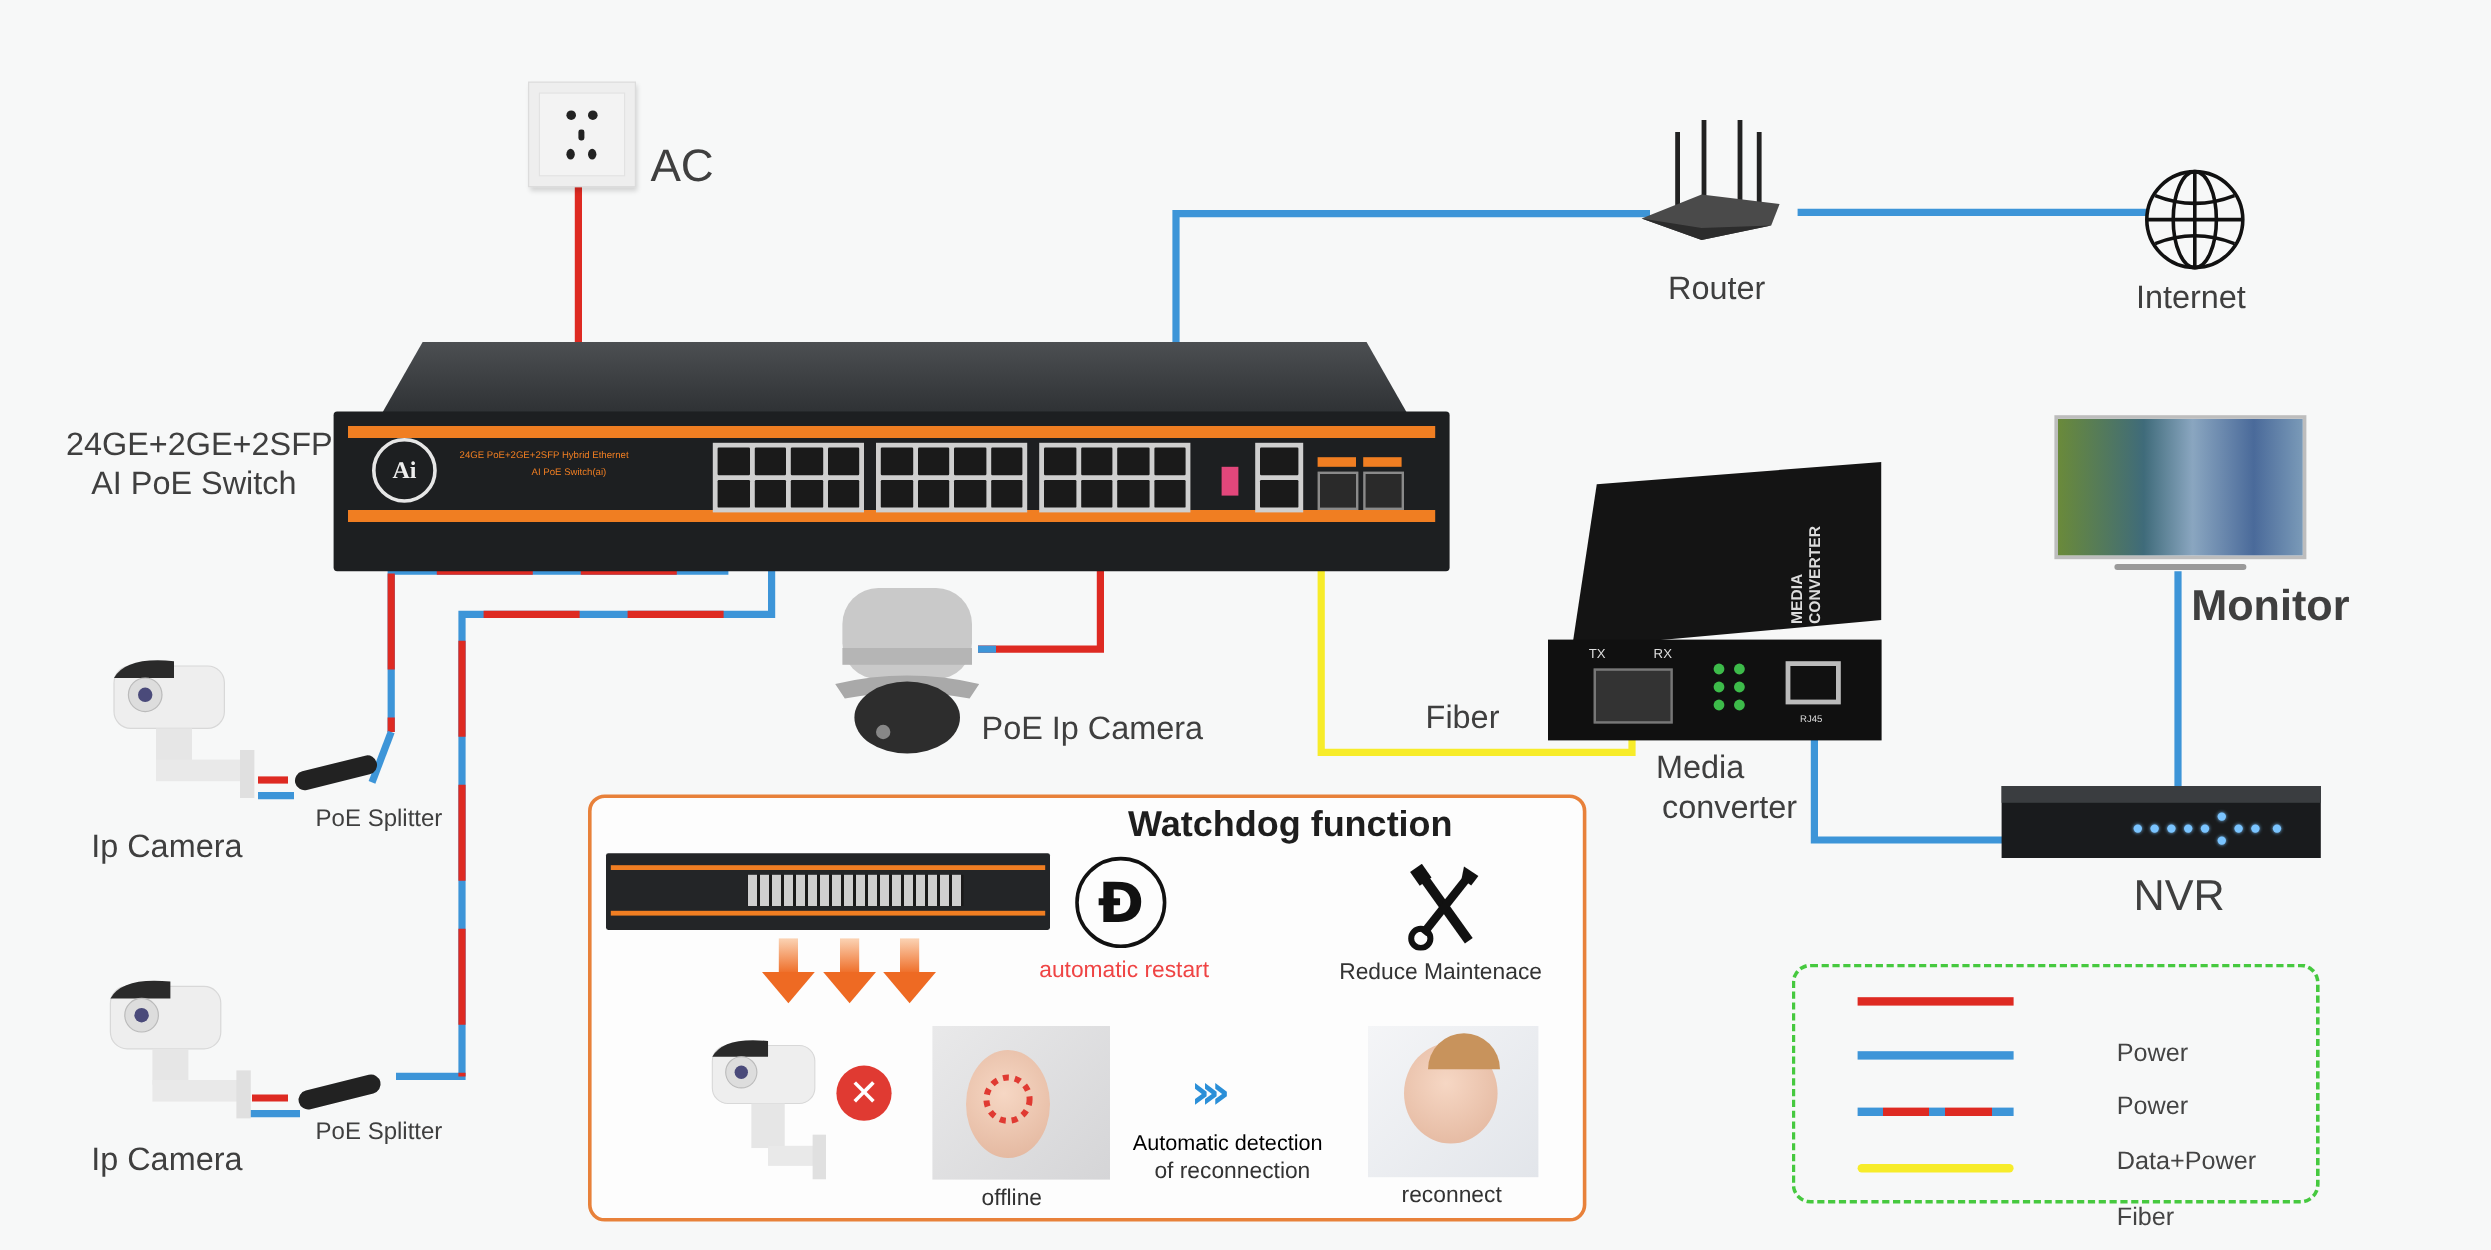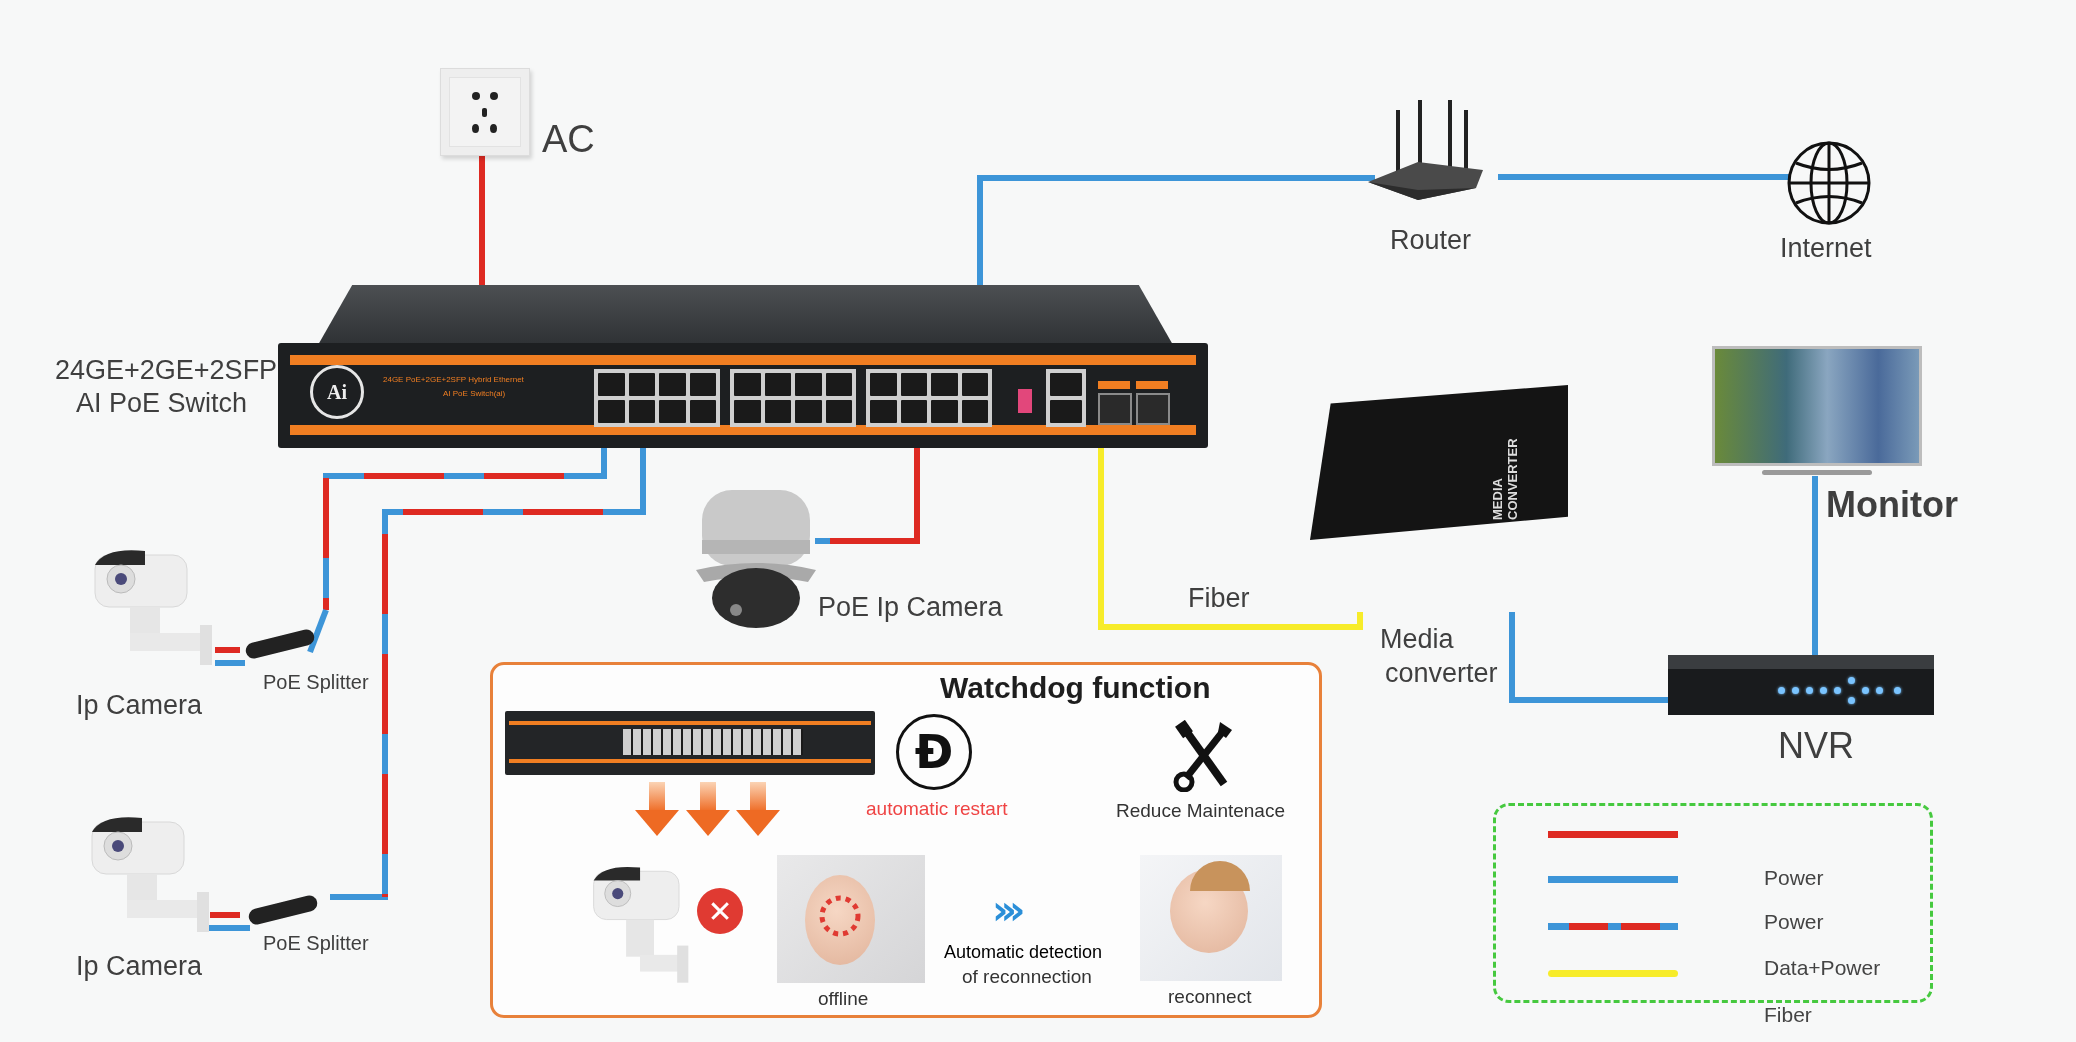--- a/index.html
+++ b/index.html
@@ -10,21 +10,21 @@
   .lbl-big{font-size:38px;}
   .lbl-md{font-size:27px;}
   .lbl-sm{font-size:20px;}
   
   .socket{left:440px;top:68px;width:88px;height:86px;background:#eeeeee;border:1px solid #dcdcdc;box-shadow:2px 3px 4px rgba(0,0,0,.15);}
   .socket-inner{position:absolute;left:8px;top:8px;right:8px;bottom:8px;background:#f3f3f3;border:1px solid #e2e2e2;}
   .hole{position:absolute;background:#222;border-radius:50%;}
   
   .sw{left:278px;top:285px;width:930px;height:165px;}
   .sw-top{position:absolute;left:40px;top:0;width:855px;height:60px;background:linear-gradient(#4c4f52,#2e3134);clip-path:polygon(4% 0,96% 0,100% 100%,0 100%);}
-  .sw-front{position:absolute;left:0;top:58px;width:930px;height:105px;background:#1d1f21;border-radius:3px;}
+  .sw-front{position:absolute;left:0;top:58px;width:930px;height:133px;background:#1d1f21;border-radius:3px;}
   .stripe{position:absolute;left:12px;right:12px;height:10px;background:#f07e22;}
   .logo{position:absolute;left:32px;top:22px;width:48px;height:48px;border-radius:50%;border:3px solid #e6e6e6;color:#eee;font:bold 20px "Liberation Serif",serif;display:flex;align-items:center;justify-content:center;}
   .sw-text{position:absolute;left:105px;top:30px;font-size:8px;color:#f07e22;line-height:14px;}
   .port-group{position:absolute;top:26px;height:58px;background:#cfcfcf;display:grid;grid-template-columns:repeat(4,1fr);grid-template-rows:1fr 1fr;gap:4px;padding:4px;box-sizing:border-box;}
   .port{background:#1a1a1a;border-radius:1px;}
   .sfp{position:absolute;top:50px;width:30px;height:28px;background:#2a2a2a;border:2px solid #8a8a8a;}
   .sfp-tag{position:absolute;top:38px;width:32px;height:8px;background:#f07e22;}
   .dip{position:absolute;left:740px;top:46px;width:14px;height:24px;background:#e2477b;}
   
   .router{left:1358px;top:100px;width:140px;height:110px;}
@@ -180,20 +180,35 @@
 </svg>
 <div class="lbl lbl-md" style="left:1780px;top:233px;">Internet</div>
 
 <div class="abs monitor"></div>
 <div class="abs monitor-stand"></div>
 <div class="lbl" style="left:1826px;top:484px;font-size:36px;font-weight:bold;">Monitor</div>
 
 <div class="abs mc">
   <div class="mc-top"></div>
   <div class="mc-txt" style="left:200px;top:40px;transform:rotate(-90deg);transform-origin:left top;font-weight:bold;font-size:13px;top:135px;">MEDIA CONVERTER</div>
+  <div class="mc-front">
+    <div class="mc-txt" style="left:34px;top:6px;">TX</div>
+    <div class="mc-txt" style="left:88px;top:6px;">RX</div>
+    <div style="position:absolute;left:38px;top:24px;width:62px;height:42px;background:#333;border:2px solid #777;"></div>
+    <div class="led" style="left:138px;top:20px;"></div>
+      <div class="led" style="left:155px;top:20px;"></div>
+    <div class="led" style="left:138px;top:35px;"></div>
+      <div class="led" style="left:155px;top:35px;"></div>
+    <div class="led" style="left:138px;top:50px;"></div>
+      <div class="led" style="left:155px;top:50px;"></div>
+    <div style="position:absolute;left:198px;top:18px;width:46px;height:36px;background:#bbb;padding:4px;box-sizing:border-box;">
+        <div style="width:100%;height:100%;background:#111;"></div>
+      </div>
+    <div class="mc-txt" style="left:210px;top:62px;font-size:8px;">RJ45</div>
+  </div>
 </div>
 <div class="lbl lbl-md" style="left:1380px;top:624px;">Media</div>
 <div class="lbl lbl-md" style="left:1385px;top:658px;">converter</div>
 <div class="lbl lbl-md" style="left:1188px;top:583px;">Fiber</div>
 
 <div class="abs nvr">
   <div class="nvr-led" style="left:110px;"></div>
     <div class="nvr-led" style="left:124px;"></div>
   <div class="nvr-led" style="left:138px;"></div>
     <div class="nvr-led" style="left:152px;"></div>

